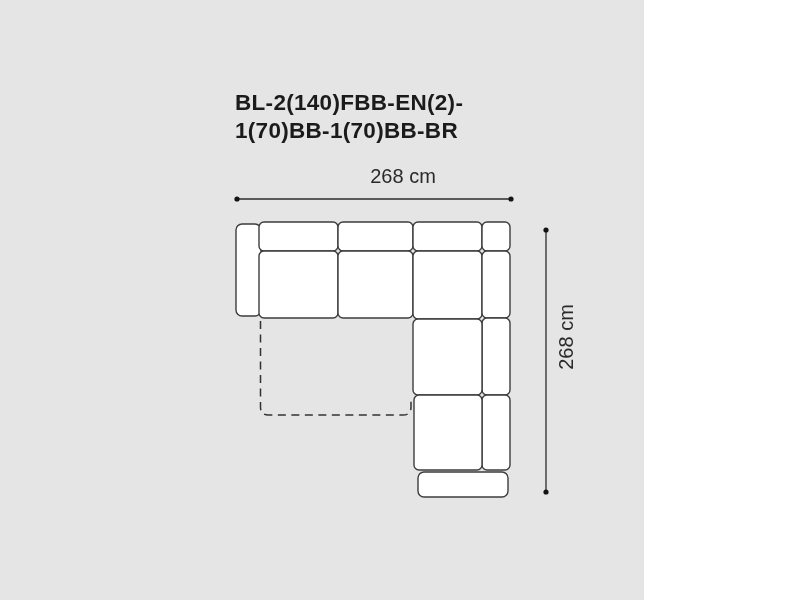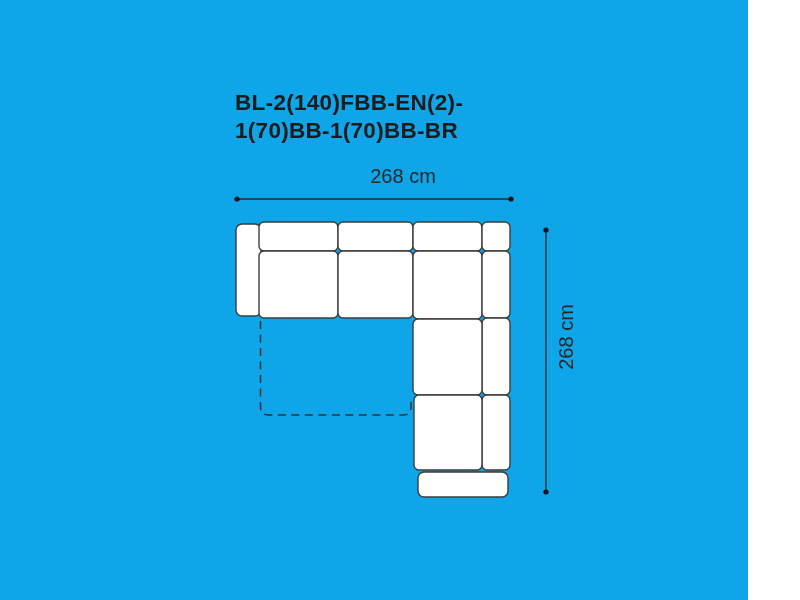--- a/index.html
+++ b/index.html
@@ -3,23 +3,23 @@
   <meta charset="utf-8">
   <style>
     html, body {
       margin: 0;
       padding: 0;
       background: #ffffff;
       font-family: "Liberation Sans", sans-serif;
     }
     .stage {
       position: relative;
-      width: 748px;
+      width: 644px;
       height: 600px;
-      background: #0ea5e9;
+      background: #e5e5e5;
       overflow: hidden;
     }
     svg { display: block; }
     .piece {
       fill: #ffffff;
       stroke: #3d3d3d;
       stroke-width: 1.4;
     }
     .sleeper {
       fill: none;

